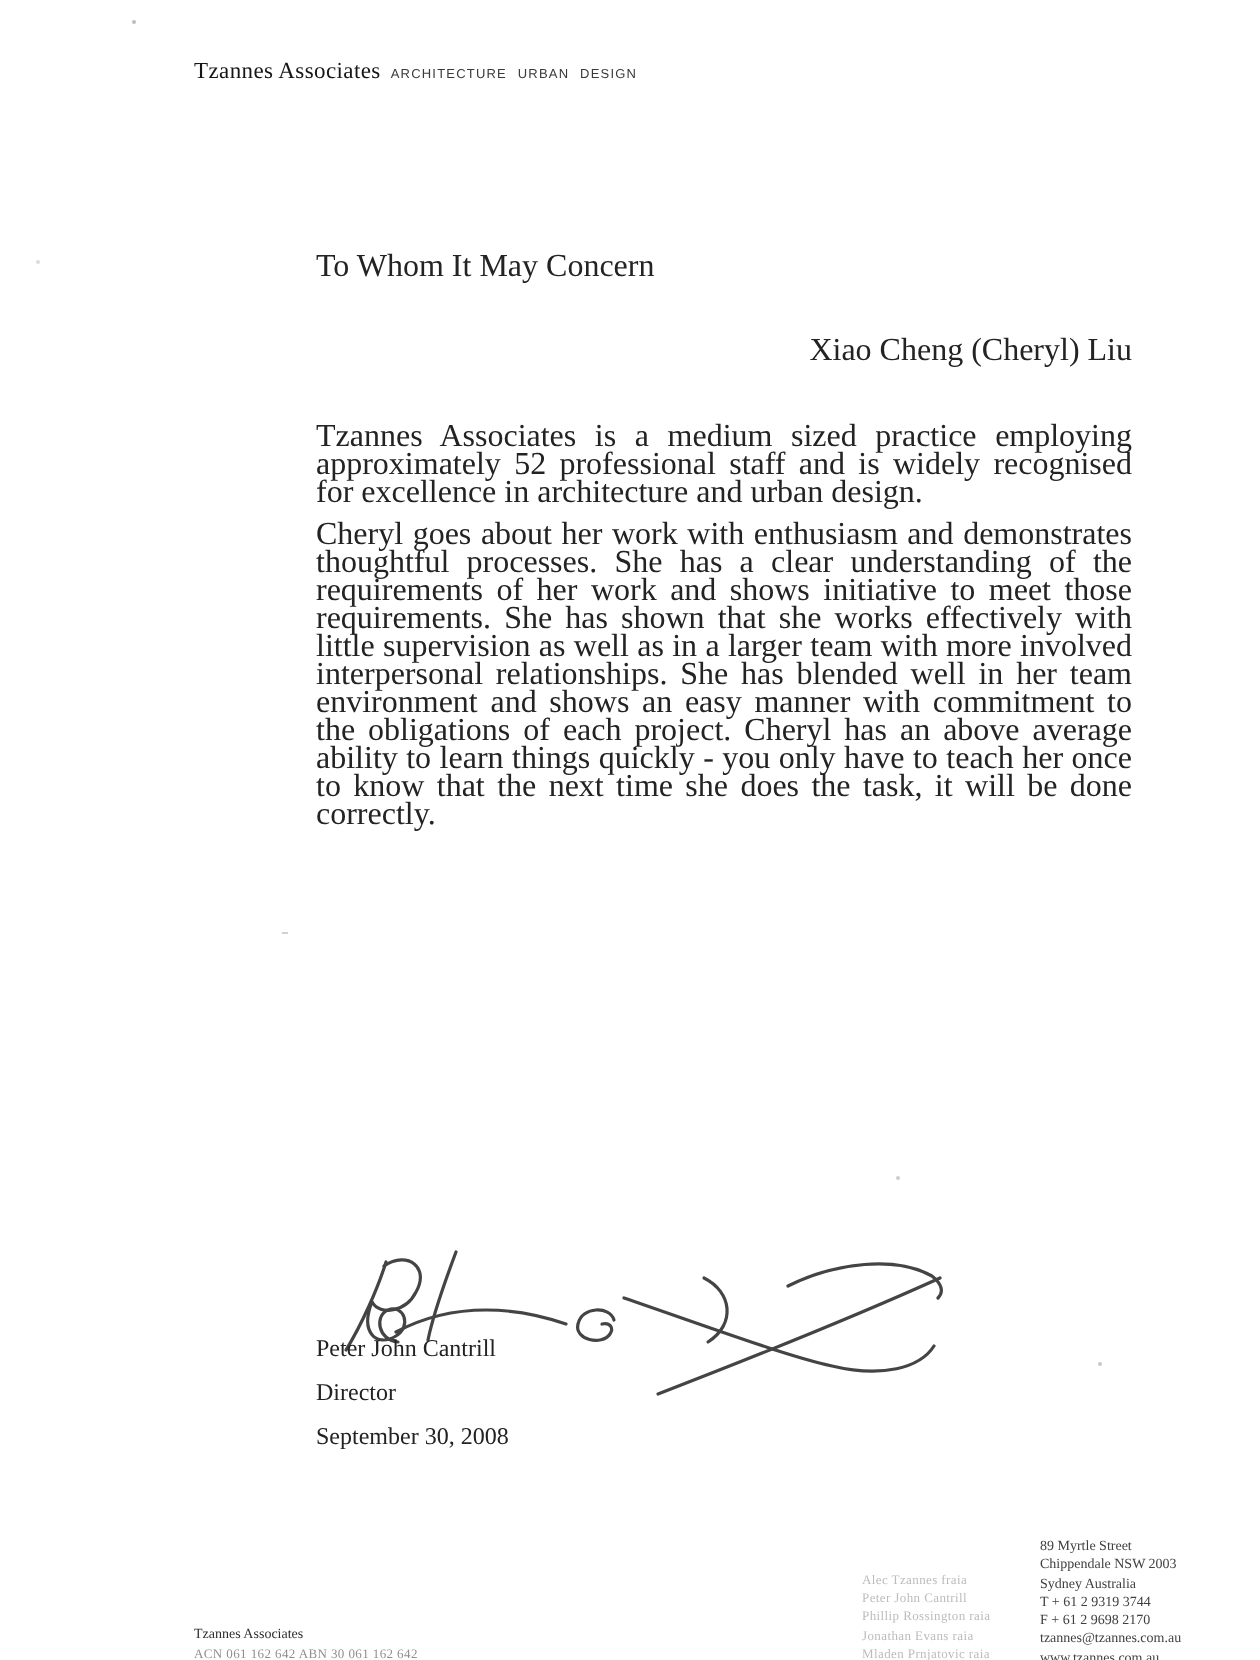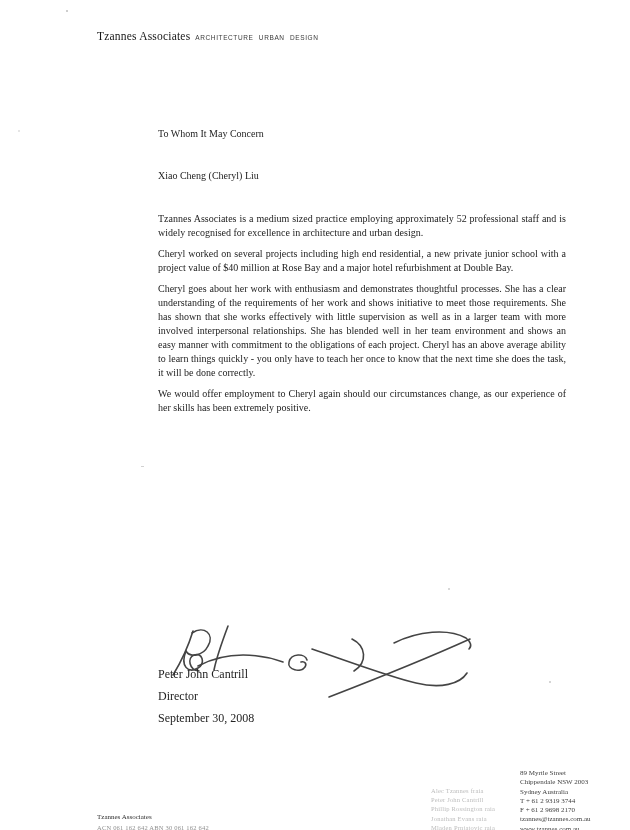--- a/index.html
+++ b/index.html
@@ -21,24 +21,24 @@
   }
   .tagline{
     font-family:"Liberation Sans", sans-serif;
     font-size:6.5px;color:#3a3a3a;
     letter-spacing:0.6px;word-spacing:3px;
     margin-left:5px;text-transform:uppercase;
   }
   
   .letter-body{
     position:absolute;left:158px;top:127px;width:408px;
-    font-size:10px;line-height:14px;color:#232323;
+    font-size:16px;line-height:14px;color:#232323;
   }
   .salutation{margin:0;}
-  .recipient{margin:28px 0 0 0;}
+  .recipient{margin:28px 0 0 0;text-align:right;}
   .letter-body p.para{
     margin:7px 0 0 0;
     text-align:justify;
   }
   .letter-body p.para.first{margin-top:29px;font-family:Liberation Serif, serif;}
   
   .signature{
     position:absolute;left:148px;top:618px;width:330px;height:90px;
   }
   .signature svg{display:block;}
@@ -81,23 +81,21 @@
 <div class="page">
 
   <div class="letterhead">
     <span class="brand">Tzannes Associates</span><span class="tagline">ARCHITECTURE URBAN DESIGN</span>
   </div>
 
   <div class="letter-body">
     <p class="salutation">To Whom It May Concern</p>
     <p class="recipient">Xiao Cheng (Cheryl) Liu</p>
     <p class="para first">Tzannes Associates is a medium sized practice employing approximately 52 professional staff and is widely recognised for excellence in architecture and urban design.</p>
-    <p class="para">Cheryl worked on several projects including high end residential, a new private junior school with a project value of $40 million at Rose Bay and a major hotel refurbishment at Double Bay.</p>
     <p class="para">Cheryl goes about her work with enthusiasm and demonstrates thoughtful processes.  She has a clear understanding of the requirements of her work and shows initiative to meet those requirements.  She has shown that she works effectively with little supervision as well as in a larger team with more involved interpersonal relationships. She has blended well in her team environment and shows an easy manner with commitment to the obligations of each project.  Cheryl has an above average ability to learn things quickly - you only have to teach her once to know that the next time she does the task, it will be done correctly.</p>
-    <p class="para">We would offer employment to Cheryl again should our circumstances change, as our experience of her skills has been extremely positive.</p>
   </div>
 
   <div class="signature">
     <svg width="330" height="90" viewBox="0 0 330 90" xmlns="http://www.w3.org/2000/svg">
       <g fill="none" stroke="#2b2b2b" stroke-width="1.6" stroke-linecap="round" opacity="0.88">
         <path d="M45,13 C41,26 33,44 25,57"></path>
         <path d="M44,15 C56,7 67,16 60,28 C55,38 42,40 38,33"></path>
         <path d="M38,33 C32,48 40,56 50,50 C58,45 54,34 46,37 C39,40 41,52 51,53"></path>
         <path d="M80,8 C74,24 68,42 66,52"></path>
         <path d="M50,48 C80,32 112,36 135,44"></path>

